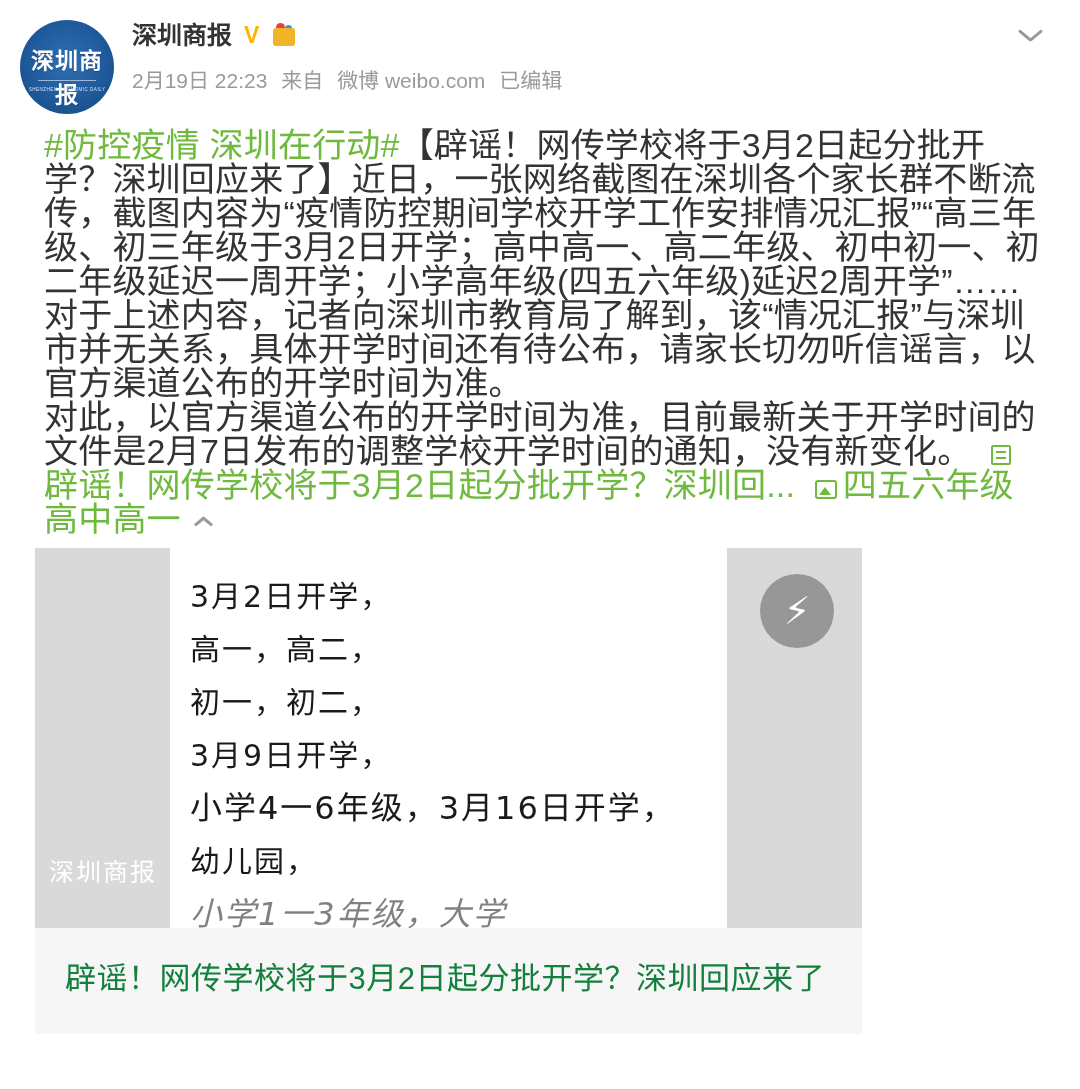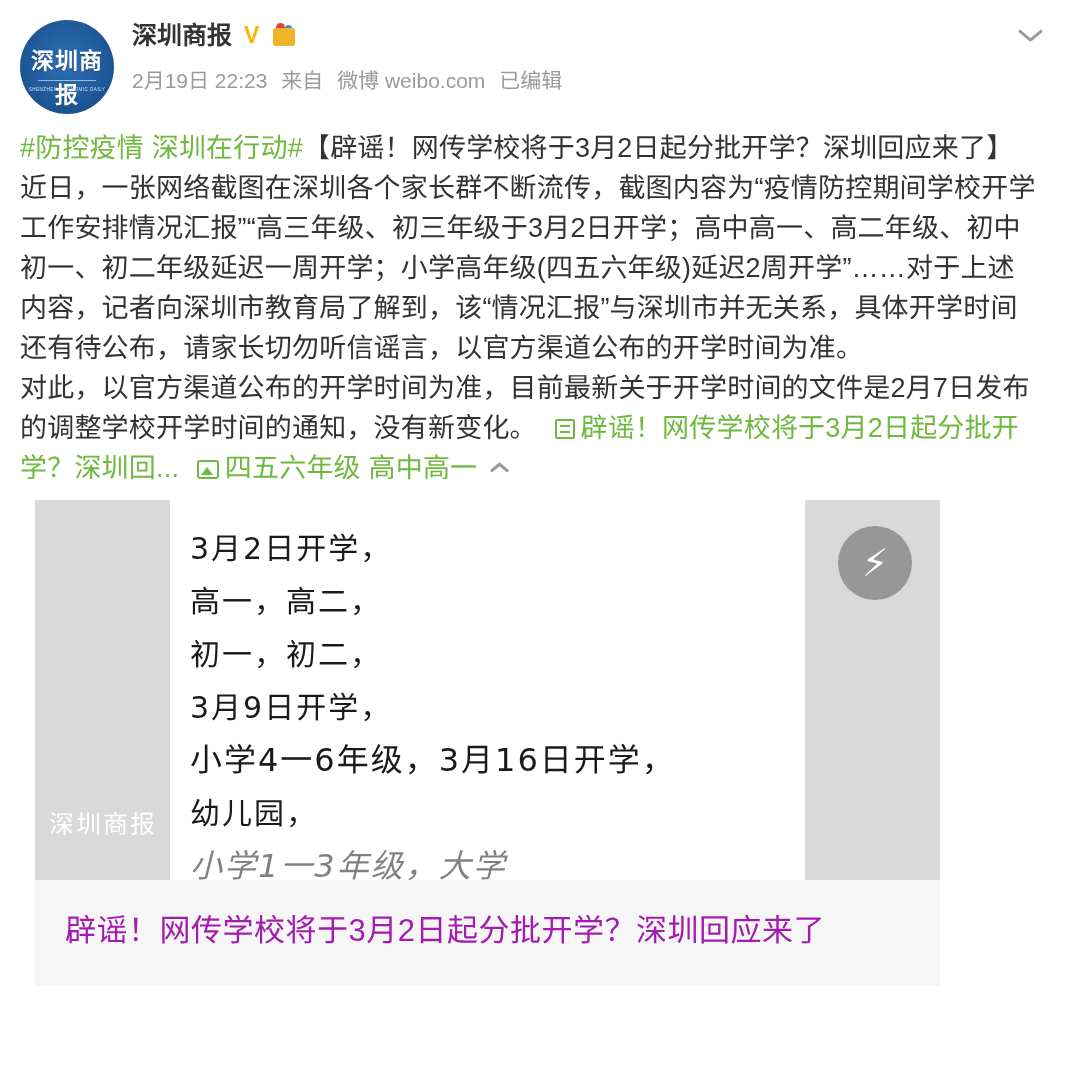--- a/index.html
+++ b/index.html
@@ -142,25 +142,26 @@
     height: 3px;
     background: #9a9a9a;
     border-radius: 2px;
   }
   .chevron::before { left: 1px; transform: rotate(40deg); }
   .chevron::after  { left: 12px; transform: rotate(-40deg); }
 
   
   .body {
     margin-top: 14px;
-    font-size: 27px;
-    line-height: 40px;
+    font-size: 34px;
+    line-height: 34px;
     color: #333333;
     letter-spacing: .2px;
     word-break: break-all;
+    margin-left: 24px;
   }
   .topic, .link, .more {
     color: #6fb93f;
   }
   .topic { cursor: pointer; }
   .link  { cursor: pointer; }
   .more  { cursor: pointer; }
   .p2 { margin-top: 0; }
   .inline-icon {
     display: inline-block;
@@ -218,21 +219,21 @@
     height: 2.5px;
     background: #9a9a9a;
     border-radius: 2px;
   }
   .caret-up::before { left: 0px; transform: rotate(-40deg); }
   .caret-up::after  { left: 8px; transform: rotate(40deg); }
 
   
   .card {
     margin-top: 12px;
-    width: 905px;
+    width: 827px;
     margin-left: 15px;
     background: #f6f6f6;
     position: relative;
   }
   .card-image {
     position: relative;
     width: 100%;
     height: 380px;
     overflow: hidden;
     background: #ffffff;
@@ -290,21 +291,21 @@
   }
   .bolt span {
     color: #ffffff;
     font-size: 38px;
     line-height: 1;
   }
   .card-title {
     padding: 26px 30px 30px 30px;
     font-size: 31px;
     line-height: 50px;
-    color: #a21caf;
+    color: #15803d;
     letter-spacing: .5px;
   }
 </style>
 </head>
 <body>
 
 <div class="post">
 
   <div class="header">
     <div class="avatar">

